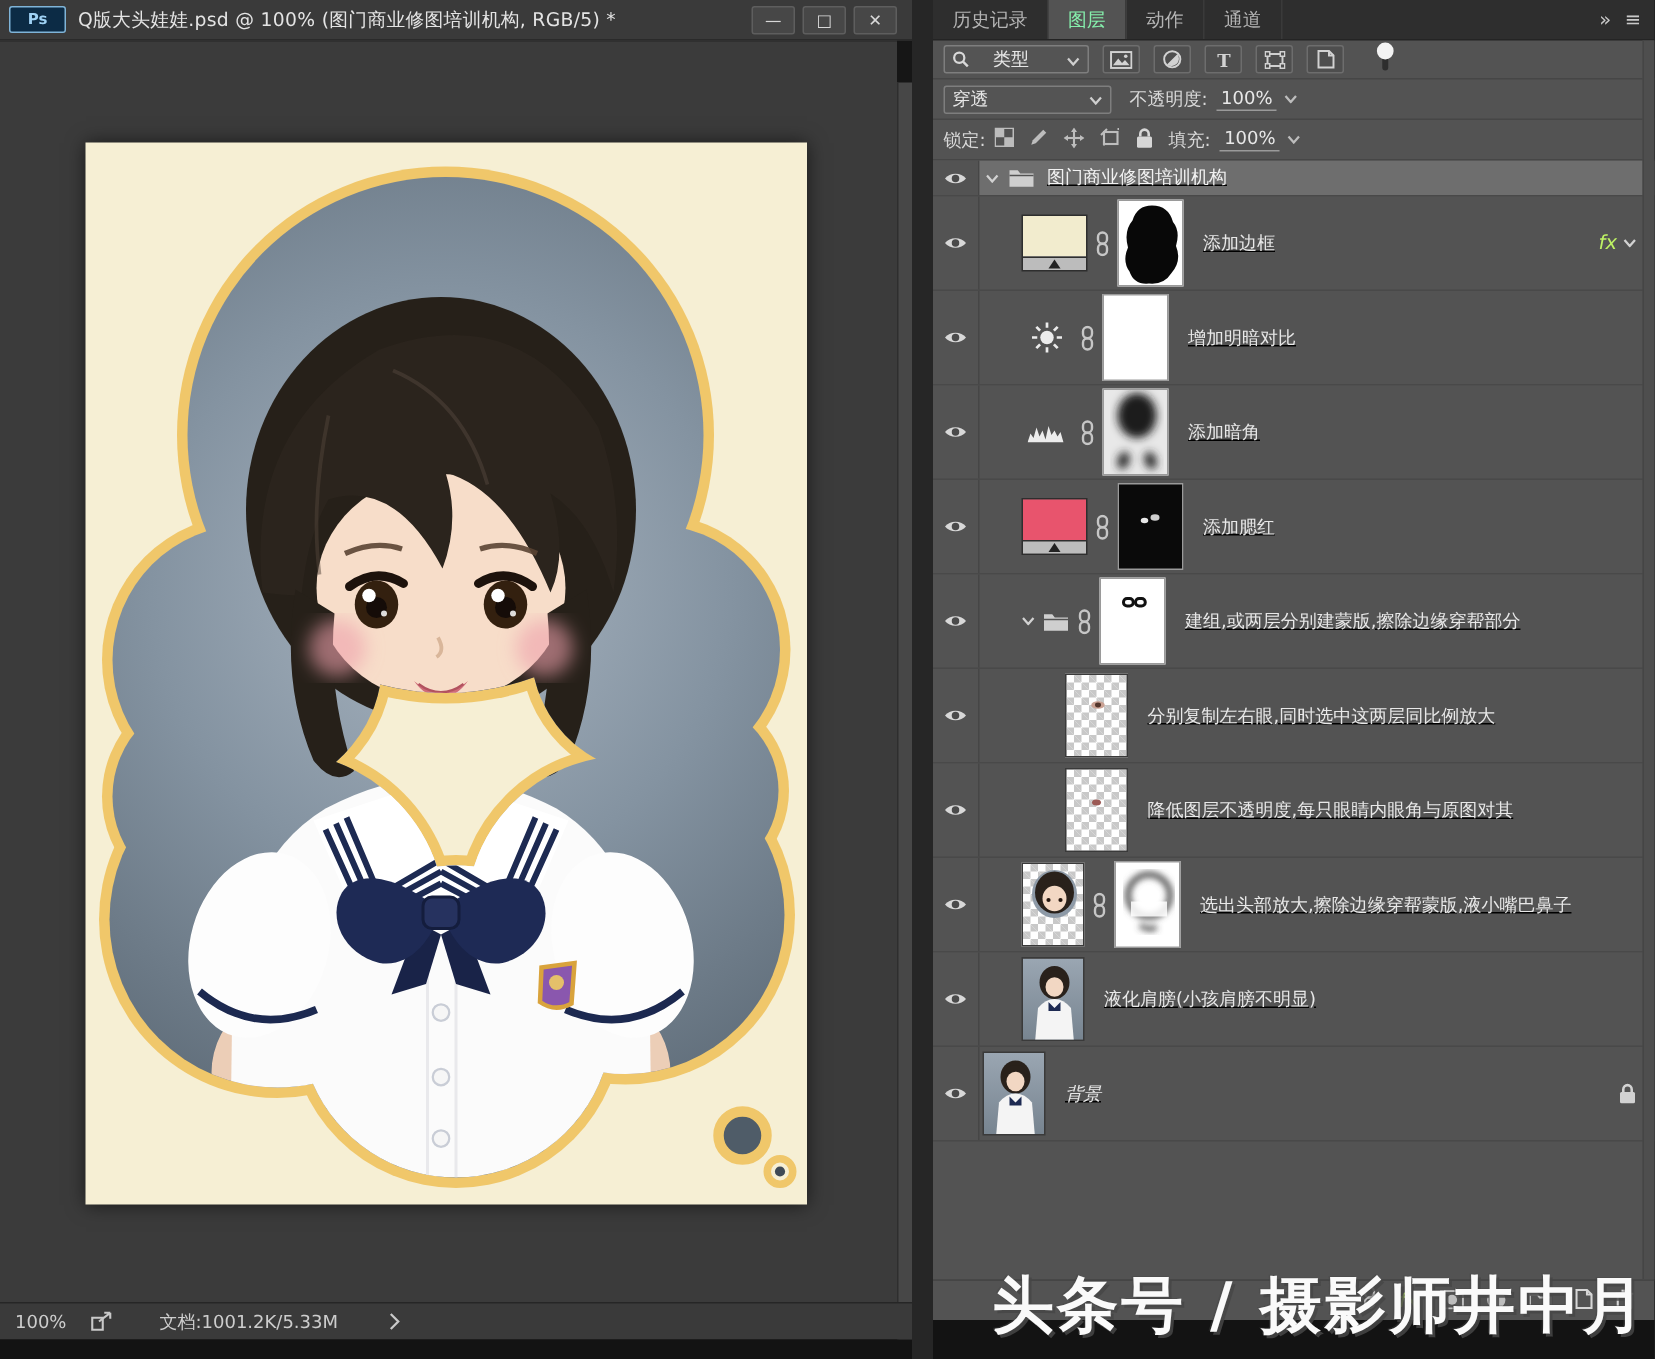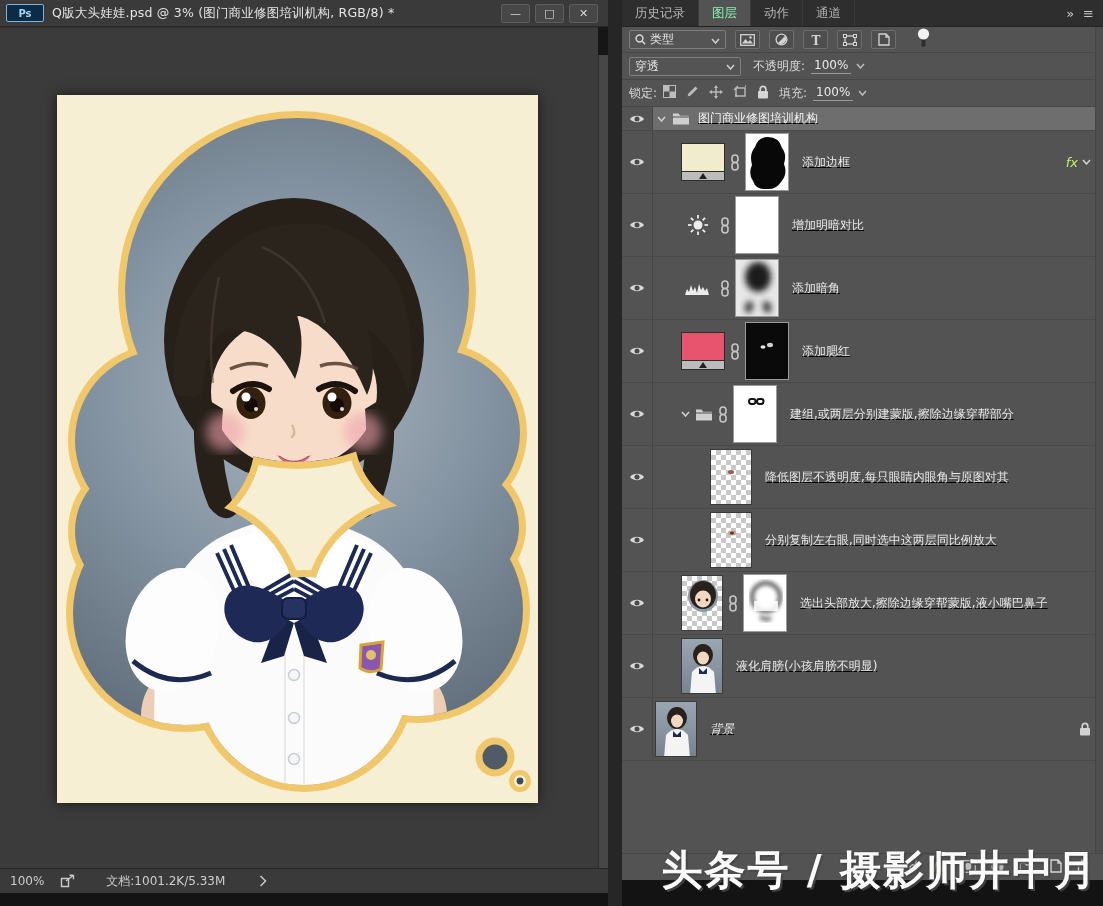--- a/index.html
+++ b/index.html
@@ -53,21 +53,21 @@
                   border-left:1px solid #454545; }
 
   .ctl-row { display:flex; align-items:center; border-bottom:1px solid #464646; padding:0 7px;
              color:#d9d9d9; font-size:12px; }
   .filter-row { height:26px; gap:9px; }
   .blend-row  { height:27px; }
   .lock-row   { height:27px; }
   .dropdown { height:19px; border:1px solid #7e7e7e; border-radius:2px; background:#545454;
               display:flex; align-items:center; padding:0 5px; color:#e6e6e6; }
   .dd-chev { margin-left:auto; }
-  .search-dd { width:97px; gap:4px; }
+  .search-dd { width:97px; gap:16px; }
   .blend-dd { width:112px;font-family:Liberation Serif, serif; }
   .f-btn { width:25px; height:19px; border:1px solid #6d6d6d; border-radius:2px; display:flex;
            align-items:center; justify-content:center; background:#4e4e4e; }
   .val-group { display:flex; align-items:center; margin-left:6px; }
   .val-underline { border-bottom:1px solid #9a9a9a; padding:0 3px 1px 3px; color:#e8e8e8; }
   .lock-icons { display:flex; align-items:center; gap:10px; margin:0 10px 0 6px; }
   .lbl { margin-left:4px; }
 
   .layers-list { position:absolute; left:0; top:80px; width:481px; height:746px; background:#535353; overflow:hidden; }
 
@@ -111,21 +111,21 @@
                text-shadow:2px 2px 0 rgba(70,70,70,.85), -1px -1px 0 rgba(70,70,70,.4); }
 </style>
 </head>
 <body>
 
 <div id="app">
 
   <div class="doc-window">
     <div class="titlebar">
       <div class="ps-logo">Ps</div>
-      <div class="title-text">Q版大头娃娃.psd @ 3% (图门商业修图培训机构, RGB/8) *</div>
+      <div class="title-text">Q版大头娃娃.psd @ 100% (图门商业修图培训机构, RGB/5) *</div>
       <div class="win-btns">
         <div class="win-btn">—</div>
         <div class="win-btn">□</div>
         <div class="win-btn">✕</div>
       </div>
     </div>
 
     <div class="canvas-area">
       <div class="artboard">
 
@@ -563,38 +563,38 @@
           </div>
           <div class="lrow normal">
             <div class="eye-cell">
               <svg width="16" height="10" viewBox="0 0 16 10">
                 <path d="M1 5 C4 0.8 12 0.8 15 5 C12 9.2 4 9.2 1 5 Z" fill="#d8d8d8"></path>
                 <circle cx="8" cy="5" r="2.5" fill="#4a4a4a"></circle>
               </svg>
             </div>
             <div class="row-main" style="padding-left:57px">
               <div class="thumb checker"><svg width="42" height="56">
-                  <ellipse cx="20" cy="22" rx="3" ry="2" fill="#9c5a55"></ellipse>
-                </svg></div>
-              <span class="lname">降低图层不透明度,每只眼睛内眼角与原图对其</span>
+                  <ellipse cx="21" cy="20" rx="4.5" ry="2.5" fill="#caa193"></ellipse>
+                  <ellipse cx="21" cy="20" rx="2" ry="1.6" fill="#53362c"></ellipse>
+                </svg></div>
+              <span class="lname">分别复制左右眼,同时选中这两层同比例放大</span>
             </div>
           </div>
           <div class="lrow normal">
             <div class="eye-cell">
               <svg width="16" height="10" viewBox="0 0 16 10">
                 <path d="M1 5 C4 0.8 12 0.8 15 5 C12 9.2 4 9.2 1 5 Z" fill="#d8d8d8"></path>
                 <circle cx="8" cy="5" r="2.5" fill="#4a4a4a"></circle>
               </svg>
             </div>
             <div class="row-main" style="padding-left:57px">
               <div class="thumb checker"><svg width="42" height="56">
-                  <ellipse cx="21" cy="20" rx="4.5" ry="2.5" fill="#caa193"></ellipse>
-                  <ellipse cx="21" cy="20" rx="2" ry="1.6" fill="#53362c"></ellipse>
-                </svg></div>
-              <span class="lname">分别复制左右眼,同时选中这两层同比例放大</span>
+                  <ellipse cx="20" cy="22" rx="3" ry="2" fill="#9c5a55"></ellipse>
+                </svg></div>
+              <span class="lname">降低图层不透明度,每只眼睛内眼角与原图对其</span>
             </div>
           </div>
           <div class="lrow normal">
             <div class="eye-cell">
               <svg width="16" height="10" viewBox="0 0 16 10">
                 <path d="M1 5 C4 0.8 12 0.8 15 5 C12 9.2 4 9.2 1 5 Z" fill="#d8d8d8"></path>
                 <circle cx="8" cy="5" r="2.5" fill="#4a4a4a"></circle>
               </svg>
             </div>
             <div class="row-main" style="padding-left:28px">

